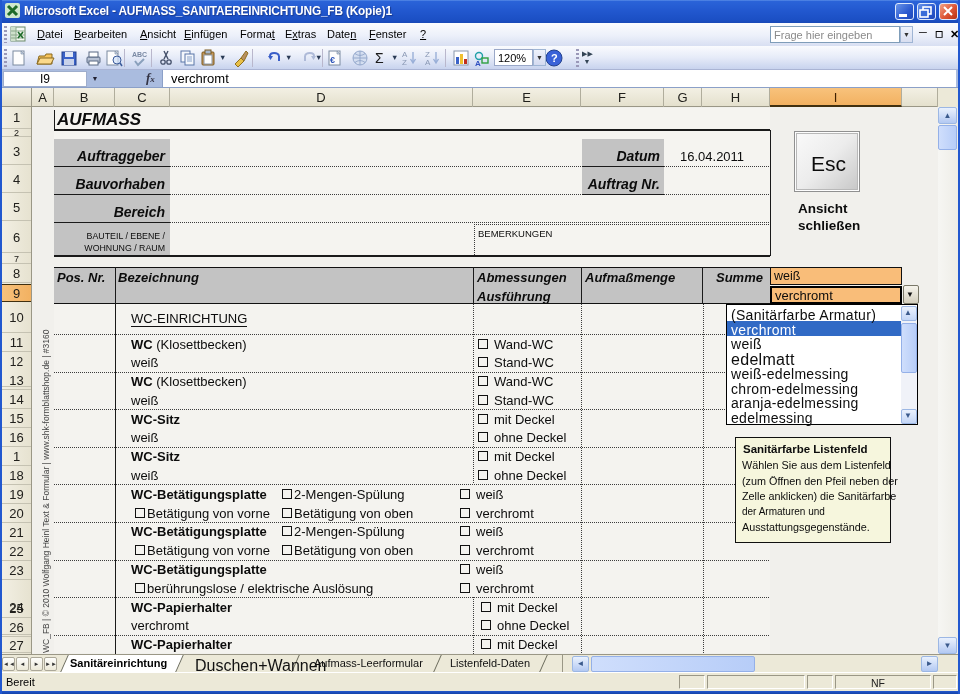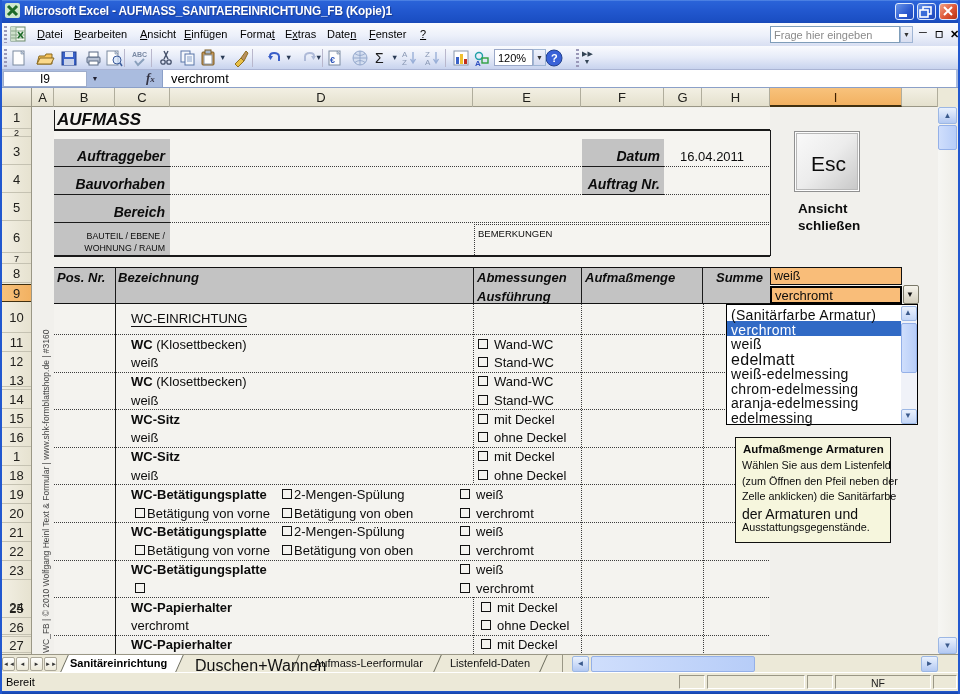--- a/index.html
+++ b/index.html
@@ -342,20 +342,21 @@
       <div class="t " style="left: 262px; top: 399px;">Betätigung von oben</div>
       <div class="t b" style="left: 99px; top: 417px;">WC-Betätigungsplatte</div>
       <div class="" style="position: absolute; left: 250px; top: 419px; width: 10px; height: 10px; border: 1.5px solid rgb(16, 16, 16);"></div>
       <div class="t " style="left: 262px; top: 417px;">2-Mengen-Spülung</div>
       <div class="" style="position: absolute; left: 103px; top: 438px; width: 10px; height: 10px; border: 1.5px solid rgb(16, 16, 16);"></div>
       <div class="t " style="left: 115px; top: 436px;">Betätigung von vorne</div>
       <div class="" style="position: absolute; left: 250px; top: 438px; width: 10px; height: 10px; border: 1.5px solid rgb(16, 16, 16);"></div>
       <div class="t " style="left: 262px; top: 436px;">Betätigung von oben</div>
       <div class="t b" style="left: 99px; top: 455px;">WC-Betätigungsplatte</div>
       <div class="" style="position: absolute; left: 103px; top: 476px; width: 10px; height: 10px; border: 1.5px solid rgb(16, 16, 16);"></div>
+      <div class="t " style="left: 115px; top: 474px;">berührungslose / elektrische Auslösung</div>
       <div class="t b" style="left: 99px; top: 493px;">WC-Papierhalter</div>
       <div class="t " style="left: 99px; top: 511px;">verchromt</div>
       <div class="t b" style="left: 99px; top: 530px;">WC-Papierhalter</div>
       <div class="" style="position: absolute; left: 446px; top: 232px; width: 10px; height: 10px; border: 1.5px solid rgb(16, 16, 16);"></div>
       <div class="t " style="left: 462px; top: 230px;">Wand-WC</div>
       <div class="" style="position: absolute; left: 446px; top: 250px; width: 10px; height: 10px; border: 1.5px solid rgb(16, 16, 16);"></div>
       <div class="t " style="left: 462px; top: 248px;">Stand-WC</div>
       <div class="" style="position: absolute; left: 446px; top: 269px; width: 10px; height: 10px; border: 1.5px solid rgb(16, 16, 16);"></div>
       <div class="t " style="left: 462px; top: 267px;">Wand-WC</div>
       <div class="" style="position: absolute; left: 446px; top: 288px; width: 10px; height: 10px; border: 1.5px solid rgb(16, 16, 16);"></div>
@@ -403,25 +404,25 @@
       <div class="t " style="left: 699px; top: 273.5px; font-size: 14px; letter-spacing: 0.3px; z-index: 7;">chrom-edelmessing</div>
       <div class="t " style="left: 699px; top: 288.2px; font-size: 14px; letter-spacing: 0.3px; z-index: 7;">aranja-edelmessing</div>
       <div class="t " style="left: 699px; top: 302.9px; font-size: 14px; letter-spacing: 0.3px; z-index: 7;">edelmessing</div>
       <div class="" style="position: absolute; left: 869px; top: 199px; width: 16px; height: 118px; background: rgb(240, 242, 248); z-index: 8;"></div>
       <div class="" style="position: absolute; left: 869px; top: 199px; width: 16px; height: 15px; background: linear-gradient(rgb(234, 241, 253), rgb(196, 214, 246)); border: 1px solid rgb(156, 183, 228); border-radius: 2px; z-index: 9;"></div>
       <div class="" style="position: absolute; left: 872px; top: 201px; font-size: 8px; color: rgb(59, 90, 140); z-index: 10;">▲</div>
       <div class="" style="position: absolute; left: 869px; top: 302px; width: 16px; height: 15px; background: linear-gradient(rgb(234, 241, 253), rgb(196, 214, 246)); border: 1px solid rgb(156, 183, 228); border-radius: 2px; z-index: 9;"></div>
       <div class="" style="position: absolute; left: 872px; top: 304px; font-size: 8px; color: rgb(59, 90, 140); z-index: 10;">▼</div>
       <div class="" style="position: absolute; left: 869px; top: 216px; width: 16px; height: 50px; background: linear-gradient(90deg, rgb(207, 222, 252), rgb(183, 205, 248)); border: 1px solid rgb(148, 176, 232); border-radius: 2px; z-index: 9;"></div>
       <div class="" style="position: absolute; left: 703px; top: 330px; width: 156px; height: 106px; background: rgb(246, 246, 221); border: 1.5px solid rgb(16, 16, 16); z-index: 4;"></div>
-      <div class="t b" style="left: 711px; top: 336px; font-size: 11.5px; z-index: 5;">Aufmaßmenge Armaturen</div>
+      <div class="t b" style="left: 711px; top: 336px; font-size: 11.5px; z-index: 5;">Sanitärfarbe Listenfeld</div>
       <div class="t " style="left: 710px; top: 352px; font-size: 10.8px; z-index: 5;">Wählen Sie aus dem Listenfeld</div>
       <div class="t " style="left: 710px; top: 367.5px; font-size: 10.8px; z-index: 5;">(zum Öffnen den Pfeil neben der</div>
       <div class="t " style="left: 710px; top: 383px; font-size: 10.8px; z-index: 5;">Zelle anklicken) die Sanitärfarbe</div>
-      <div class="t " style="left: 710px; top: 398.5px; font-size: 14px; z-index: 5;">der Armaturen und</div>
+      <div class="t " style="left: 710px; top: 398.5px; font-size: 10px; z-index: 5;">der Armaturen und</div>
       <div class="t " style="left: 710px; top: 414px; font-size: 10.8px; z-index: 5;">Ausstattungsgegenstände.</div>
       <div class="" style="position: absolute; left: 762px; top: 24px; width: 66px; height: 61px; border: 1px solid rgb(144, 144, 144); background: linear-gradient(135deg, rgb(250, 250, 250) 0%, rgb(236, 236, 236) 50%, rgb(198, 198, 198) 100%); box-shadow: rgb(253, 253, 253) 0px 0px 0px 1px inset, rgb(184, 184, 184) 0px 0px 0px 2px inset;"></div>
       <div class="t " style="left: 779px; top: 45px; font-size: 21px;">Esc</div>
       <div class="t b" style="left: 766px; top: 94px; font-size: 13.5px;">Ansicht</div>
       <div class="t b" style="left: 766px; top: 111px; font-size: 13.5px;">schließen</div>
     </div>
 
 <div id="vscroll" class="ab sb" style="left:938px;top:107px;width:20px;height:547px">
       <div class="sbtn" style="left: 0px; top: 0px; width: 19px; height: 17px; font-size: 8px; line-height: 15px;">▲</div>
       <div class="sthumb" style="left: 0px; top: 18px; width: 19px; height: 25px;"></div>

